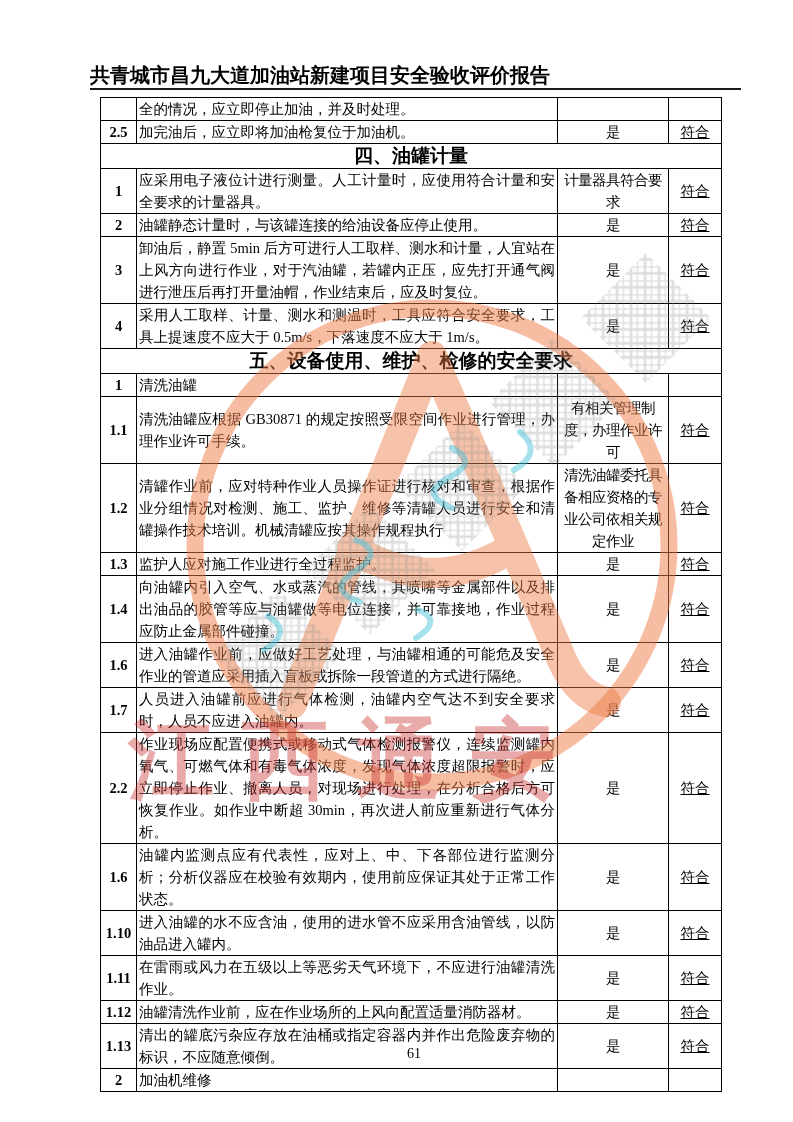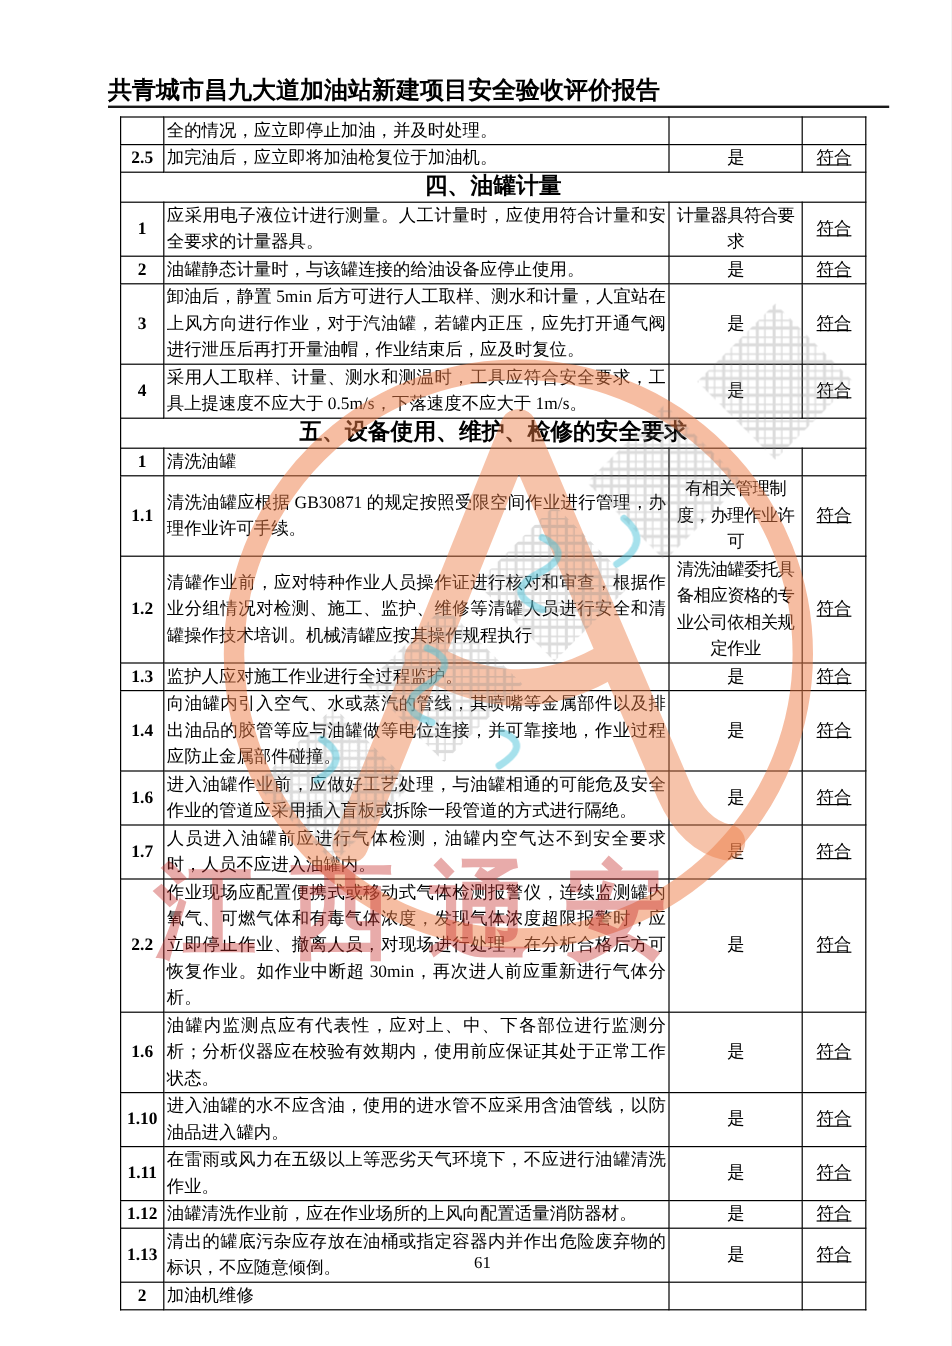--- a/index.html
+++ b/index.html
@@ -19,21 +19,21 @@
   table.eval td{
     border:1.5px solid #000;font-size:14.5px;line-height:22px;
     padding:0 2px;vertical-align:middle;word-break:break-all;
   }
   td.num{text-align:center;font-weight:bold;font-size:13.5px;padding:0;}
   td.desc{text-align:justify;}
   td.status{text-align:center;font-size:14px;padding:0;letter-spacing:-0.5px;}
   td.result{text-align:center;font-size:14px;padding:0;text-decoration:underline;}
   tr.section td{text-align:center;font-weight:bold;font-size:19px;height:24px;padding:0;margin-top:42px;}
   
-  .page-number{position:absolute;left:52px;top:1046px;width:700px;text-align:center;font-size:14px;}
+  .page-number{position:absolute;left:64px;top:1046px;width:700px;text-align:center;font-size:14px;}
   
   .wm{position:absolute;left:0;top:0;width:793px;height:1122px;pointer-events:none;z-index:5;}
   .red-wm{
     position:absolute;left:128px;top:702px;width:560px;
     font-size:86px;font-weight:bold;letter-spacing:28px;white-space:nowrap;
     color:rgba(198,45,42,0.40);font-family:"Liberation Serif",serif;
     transform:scaleY(1.02);z-index:5;pointer-events:none;
   }
 </style>
 </head>

